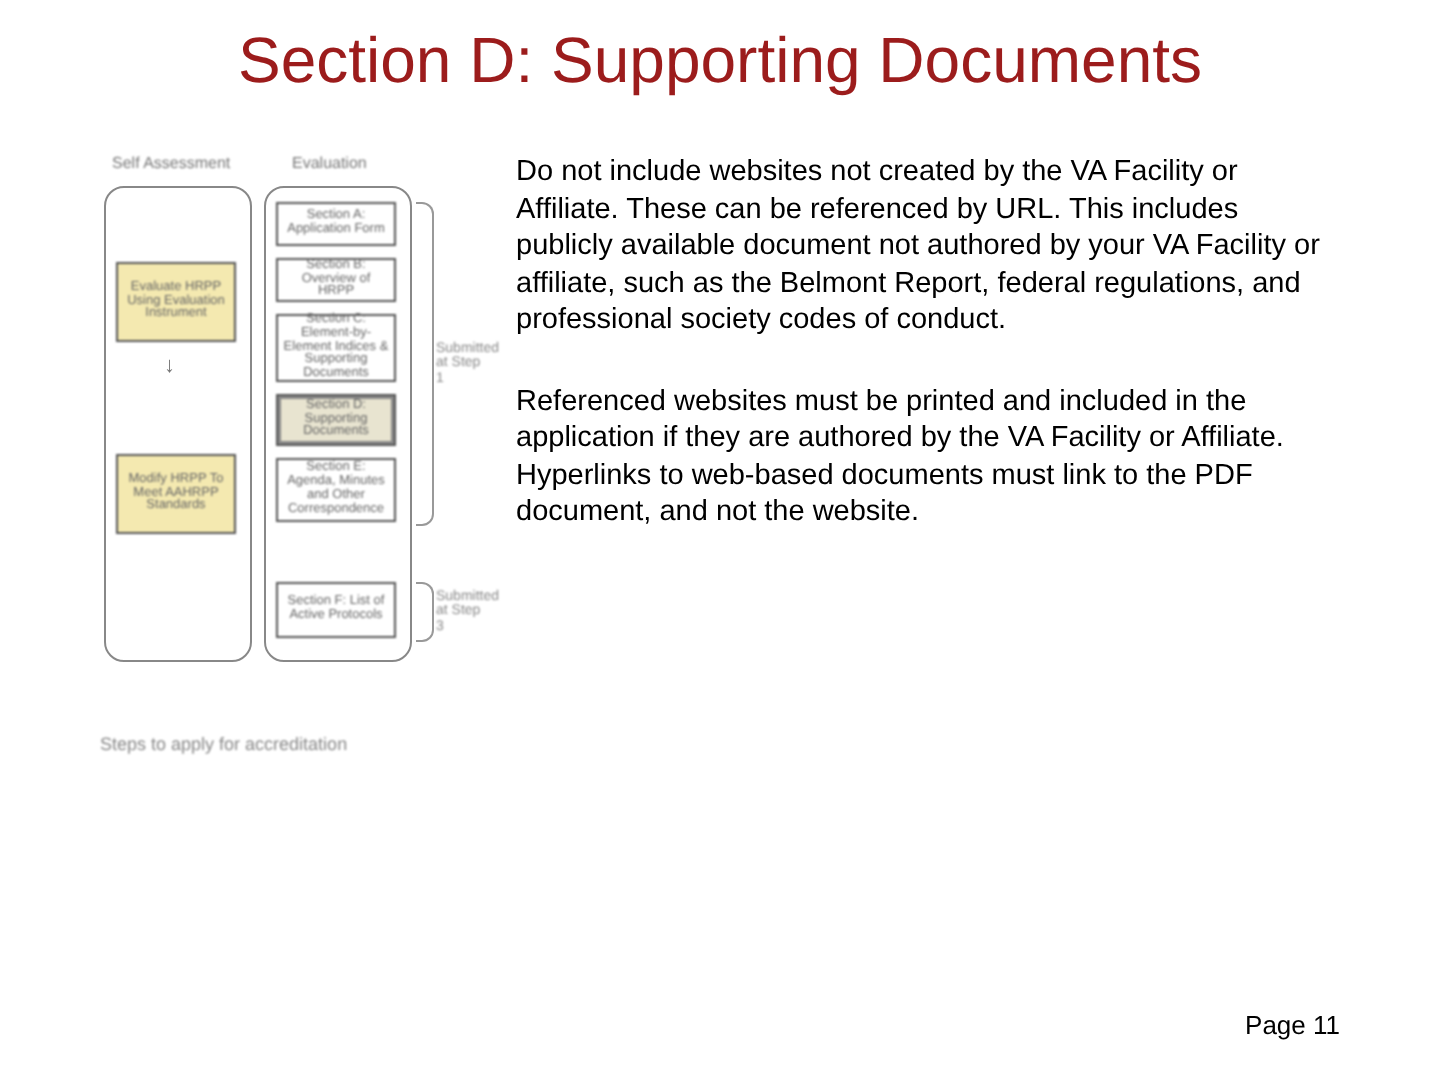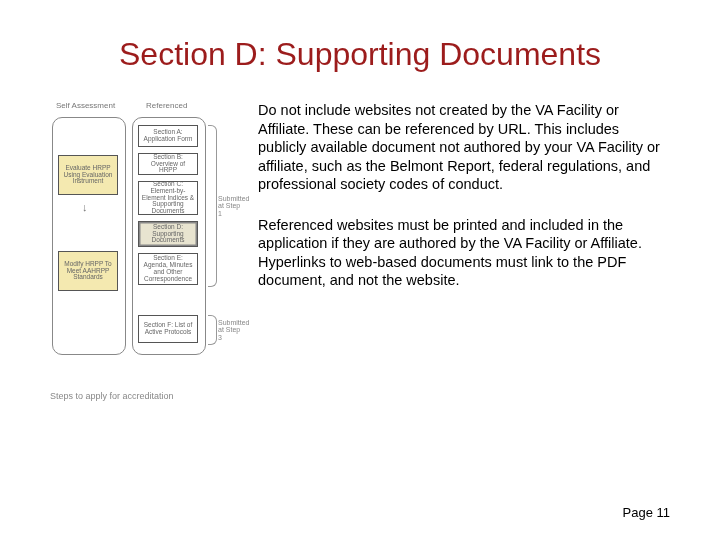--- a/index.html
+++ b/index.html
@@ -1,16 +1,16 @@
 <!DOCTYPE html>
 <html><head>
 <meta charset="utf-8">
 <style>
   html,body{margin:0;padding:0;width:720px;height:540px;background:#fff;font-family:Arial,Helvetica,sans-serif;color:#000}
-  .slide{position:relative;width:720px;height:540px;box-sizing:border-box;padding:36px 50px 0 50px}
+  .slide{position:relative;width:720px;height:540px;box-sizing:border-box;padding:12px 50px 0 50px}
   .title{color:#9c1c1c;font-size:32px;font-weight:400;margin:0 0 28px 0;text-align:center}
   .row{display:flex;gap:18px}
   .left{width:190px;flex:0 0 190px}
   .right{flex:1;font-size:14.5px;line-height:1.28}
   .right p{margin:0 0 22px 0}
   .footer{position:absolute;right:50px;bottom:18px;text-align:right;font-size:13px;line-height:1.3}
   
   .diag{position:relative;width:190px;height:300px}
   .hdr{position:absolute;top:0;font-size:8px;color:#777;filter:blur(0.5px)}
   .col{position:absolute;top:16px;width:72px;height:236px;border:1px solid #888;border-radius:10px}
@@ -27,21 +27,21 @@
 </head>
 <body>
 
 <div class="slide">
   <h1 class="title">Section D: Supporting Documents</h1>
 
   <div class="row">
     <div class="left">
       <div class="diag">
         <div class="hdr" style="left:6px">Self Assessment</div>
-        <div class="hdr" style="left:96px">Referenced</div>
+        <div class="hdr" style="left:96px">Evaluation</div>
 
         <div class="col colA"></div>
         <div class="col colB"></div>
 
         <div class="box yel" style="left:8px;top:54px;width:60px;height:40px">Evaluate HRPP Using Evaluation Instrument</div>
         <div class="arrow" style="left:32px;top:100px">↓</div>
         <div class="box yel" style="left:8px;top:150px;width:60px;height:40px">Modify HRPP To Meet AAHRPP Standards</div>
 
         <div class="box" style="left:88px;top:24px;width:60px;height:22px">Section A: Application Form</div>
         <div class="box" style="left:88px;top:52px;width:60px;height:22px">Section B: Overview of HRPP</div>

